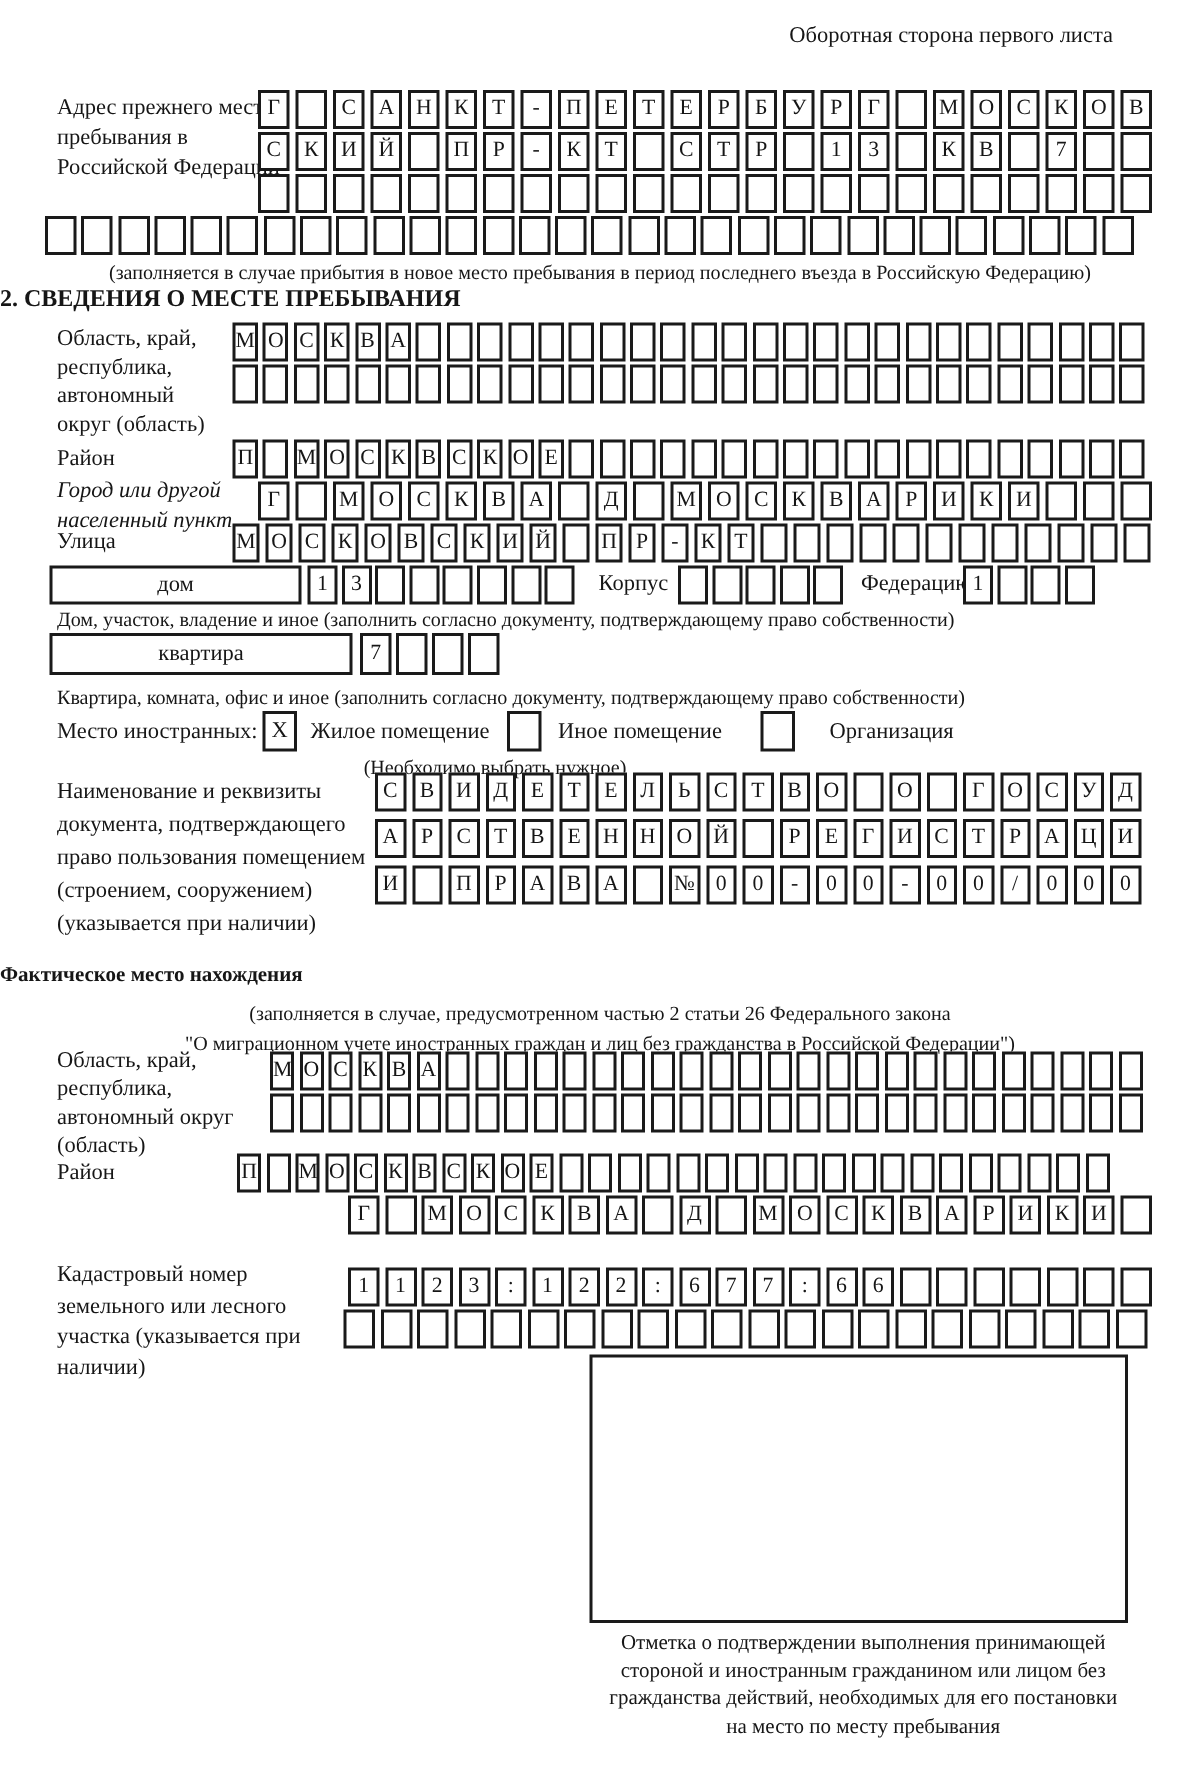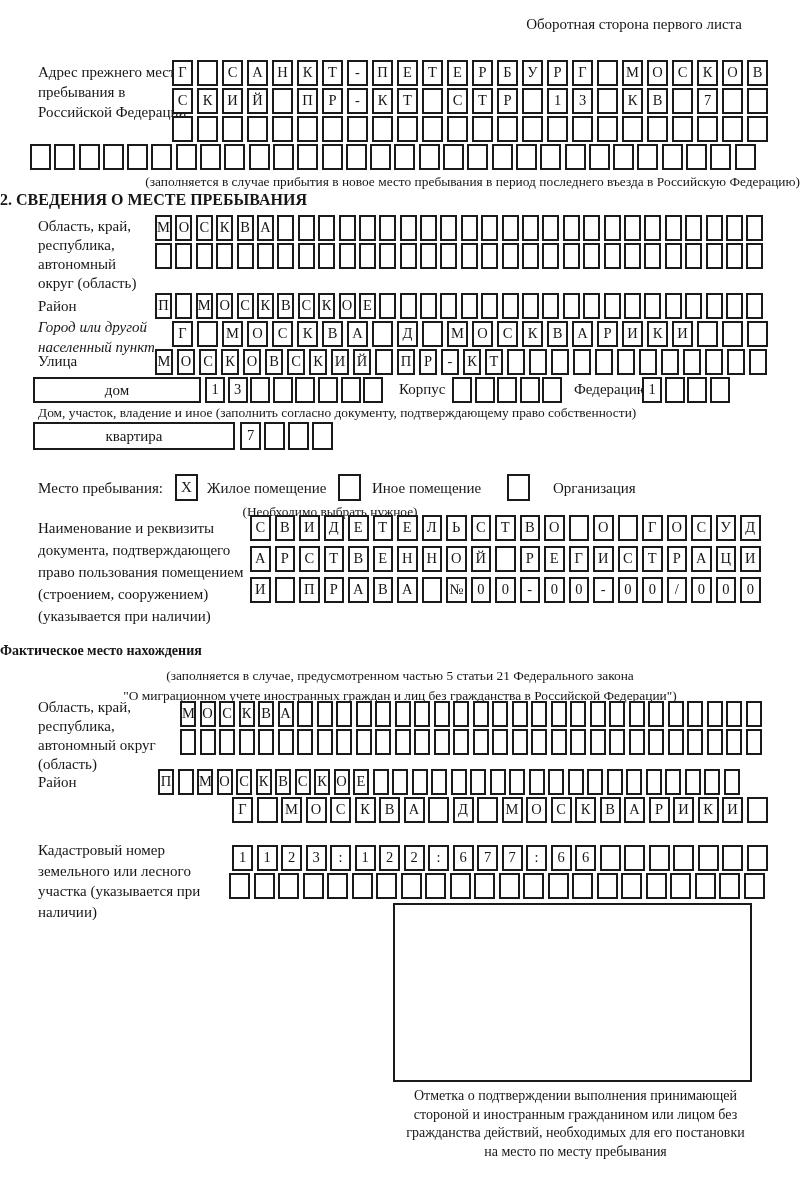--- a/index.html
+++ b/index.html
@@ -139,21 +139,21 @@
       <span></span>
       <span></span>
       <span></span>
       <span></span>
       <span></span>
       <span></span>
       <span></span>
       <span></span>
       <span></span>
     </div>
-  <div class="cap ctr" style="top:173px;left:0;width:800px;text-align:right;">(заполняется в случае прибытия в новое место пребывания в период последнего въезда в Российскую Федерацию)</div>
+  <div class="cap ctr" style="top:173px;left:0;width:800px;">(заполняется в случае прибытия в новое место пребывания в период последнего въезда в Российскую Федерацию)</div>
 
   <div class="ttl" style="top:191px;">2. СВЕДЕНИЯ О МЕСТЕ ПРЕБЫВАНИЯ</div>
 
   <div class="lbl" style="top:217px;left:38px;width:112px;line-height:19px;">Область, край, республика, автономный округ (область)</div>
   <div class="brow r30" style="top:215px;left:155px;">
       <span>М</span>
       <span>О</span>
       <span>С</span>
       <span>К</span>
       <span>В</span>
@@ -338,22 +338,23 @@
     </div>
   <div class="cap" style="top:404px;left:38px;">Дом, участок, владение и иное (заполнить согласно документу, подтверждающему право собственности)</div>
 
   <div class="bigbox" style="top:422px;left:33px;width:202px;height:28px;line-height:24px;">квартира</div>
   <div class="brow r4k" style="top:422px;left:240px;">
       <span>7</span>
       <span></span>
       <span></span>
       <span></span>
     </div>
-
-  <div class="lbl" style="top:478px;left:38px;">Место пребывания:</div>
+  <div class="cap" style="top:456px;left:38px;">Квартира, комната, офис и иное (заполнить согласно документу, подтверждающему право собственности)</div>
+
+  <div class="lbl" style="top:478px;left:38px;">Место иностранных:</div>
   <div class="ckb" style="top:474px;left:175px;">X</div>
   <div class="lbl" style="top:478px;left:207px;">Жилое помещение</div>
   <div class="ckb" style="top:474px;left:338px;"></div>
   <div class="lbl" style="top:478px;left:372px;">Иное помещение</div>
   <div class="ckb" style="top:474px;left:507px;"></div>
   <div class="lbl" style="top:478px;left:553px;">Организация</div>
   <div class="cap ctr" style="top:503px;left:185px;width:290px;">(Необходимо выбрать нужное)</div>
 
   <div class="lbl" style="top:517px;left:38px;width:215px;line-height:22px;">Наименование и реквизиты документа, подтверждающего право пользования помещением (строением, сооружением) (указывается при наличии)</div>
   <div class="brow r21" style="top:515px;left:250px;">
@@ -420,21 +421,21 @@
       <span>-</span>
       <span>0</span>
       <span>0</span>
       <span>/</span>
       <span>0</span>
       <span>0</span>
       <span>0</span>
     </div>
 
   <div class="ttl" style="top:643px;font-size:14px;">Фактическое место нахождения</div>
-  <div class="cap ctr" style="top:667px;left:0;width:800px;">(заполняется в случае, предусмотренном частью 5 статьи 21 Федерального закона</div>
+  <div class="cap ctr" style="top:667px;left:0;width:800px;">(заполняется в случае, предусмотренном частью 2 статьи 26 Федерального закона</div>
   <div class="cap ctr" style="top:687px;left:0;width:800px;">"О миграционном учете иностранных граждан и лиц без гражданства в Российской Федерации")</div>
 
   <div class="lbl" style="top:698px;left:38px;width:145px;line-height:19px;">Область, край, республика, автономный округ (область)</div>
   <div class="brow r30b" style="top:701px;left:180px;">
       <span>М</span>
       <span>О</span>
       <span>С</span>
       <span>К</span>
       <span>В</span>
       <span>А</span>

